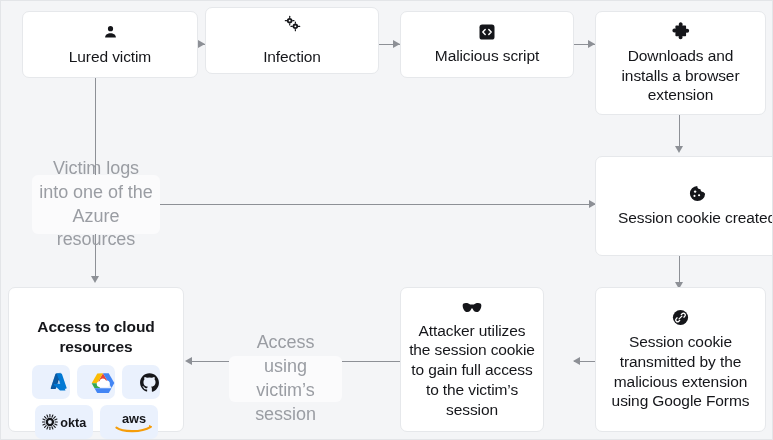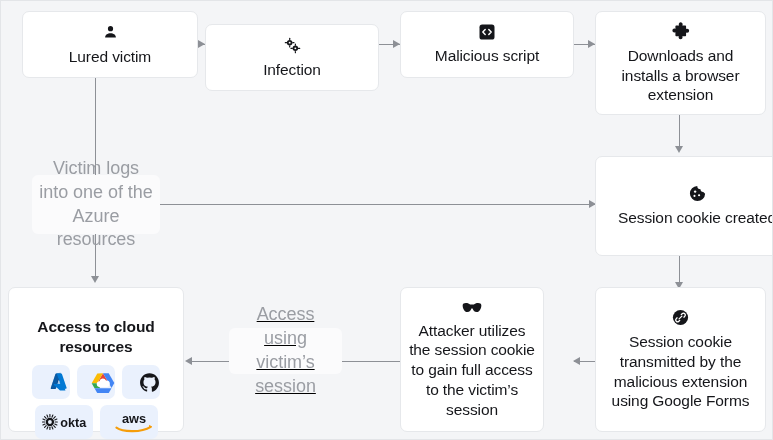--- a/index.html
+++ b/index.html
@@ -153,21 +153,21 @@
   <div class="node" style="left:21px; top:10px; width:176px; height:67px;">
     <span class="icon">
       <svg width="19" height="19" viewBox="0 0 24 24">
           <circle cx="12" cy="7.2" r="3.3" fill="#15161a"></circle>
           <path d="M5.2 18.4c0-3.6 3.1-5.5 6.8-5.5s6.8 1.9 6.8 5.5z" fill="#15161a"></path>
         </svg>
     </span>
     <span class="label">Lured victim</span>
   </div>
 
-  <div class="node" style="left:204px; top:23px; width:174px; height:67px;">
+  <div class="node" style="left:204px; top:6px; width:174px; height:67px;justify-content:space-between;">
     <span class="icon">
       <svg width="19" height="19" viewBox="0 0 24 24">
         <g fill="#15161a">
           <circle cx="8.4" cy="8.4" r="3.5"></circle>
           <circle cx="15.6" cy="15.6" r="3.5"></circle>
           <rect x="7.7" y="2.2" width="1.5" height="3" rx="0.7"></rect>
           <rect x="7.7" y="11.6" width="1.5" height="3" rx="0.7"></rect>
           <rect x="2.2" y="7.7" width="3" height="1.5" rx="0.7"></rect>
           <rect x="11.6" y="7.7" width="3" height="1.5" rx="0.7"></rect>
           <rect x="14.9" y="9.4" width="1.5" height="3" rx="0.7"></rect>
@@ -301,17 +301,17 @@
           </svg>
         </div>
       </div>
     </div>
   </div>
 
   <div class="edge-label" style="left:31px; top:174px; width:128px; height:59px;">
     <span class="label">Victim logs into one of the Azure resources</span>
   </div>
 
-  <div class="edge-label" style="left:228px; top:327px; width:113px; height:46px;text-decoration:underline;">
+  <div class="edge-label" style="left:228px; top:355px; width:113px; height:46px;">
     <span class="label">Access using victim’s session</span>
   </div>
 
 </div>
 
 </body></html>

